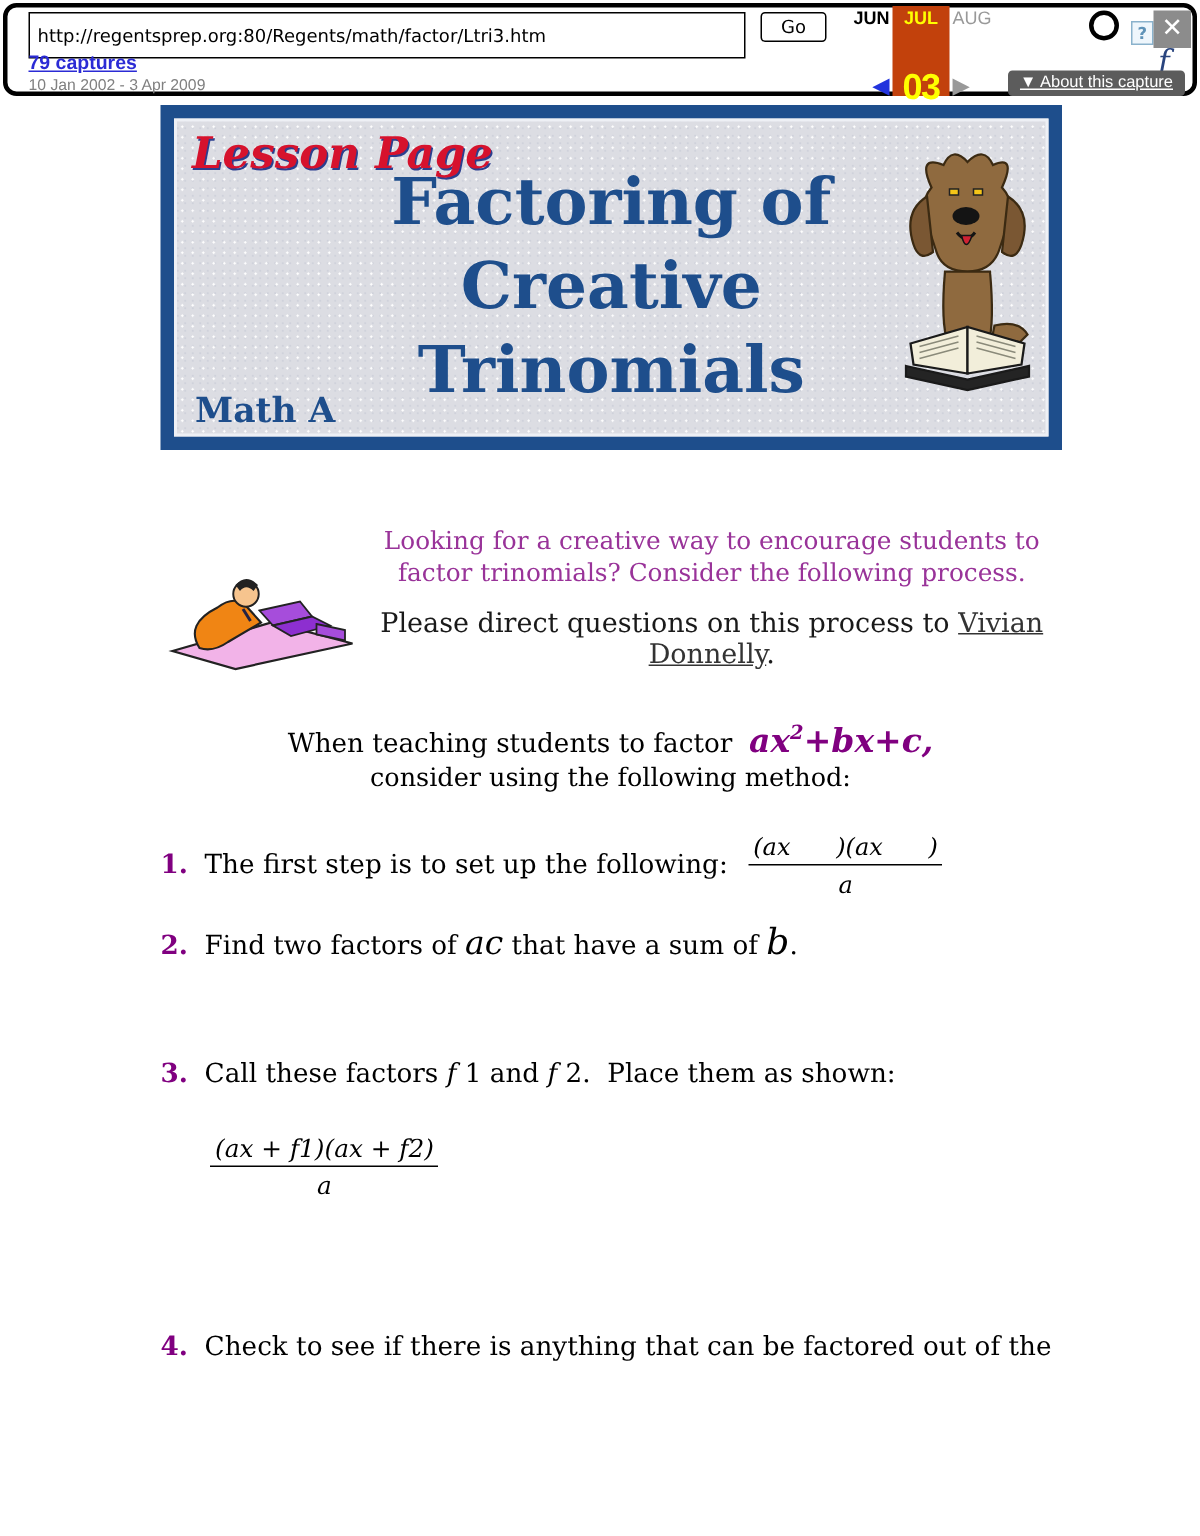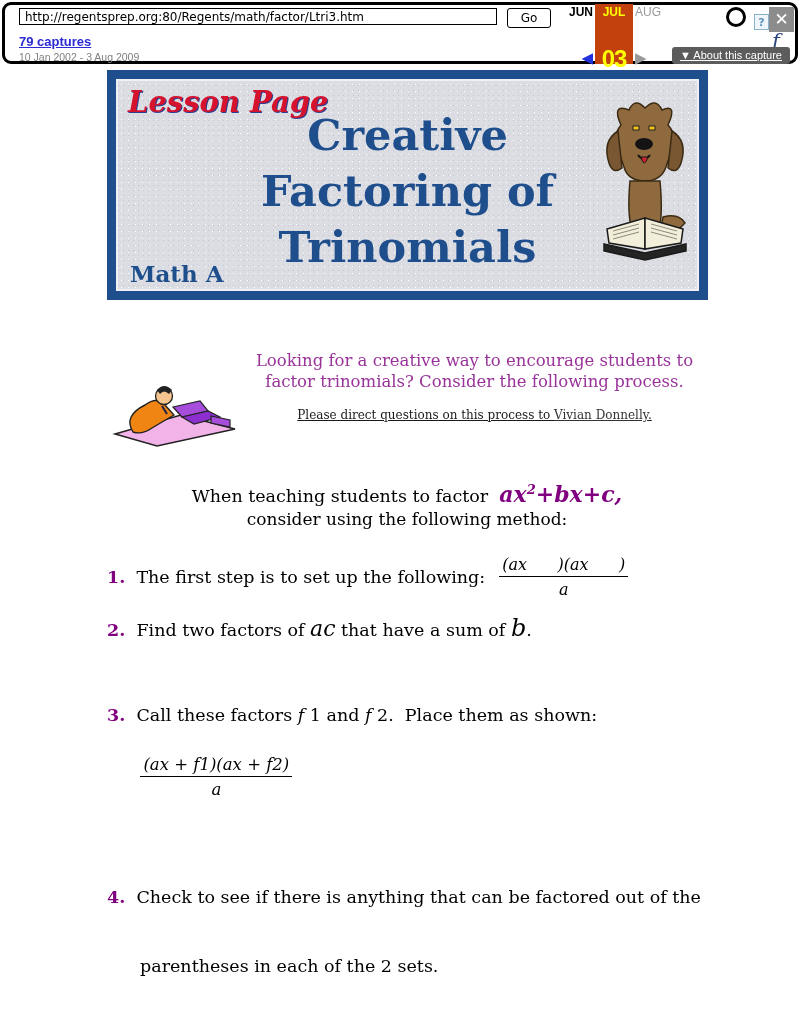--- a/index.html
+++ b/index.html
@@ -2,21 +2,21 @@
 <html><head>
 <meta charset="utf-8">
 <style>
   * { margin:0; padding:0; box-sizing:border-box; }
   html,body { background:#fff; width:800px; }
   body { font-family:"DejaVu Serif", serif; color:#000; }
 
   
   .wb-bar{ position:relative; height:66px; padding:2px; }
   .wb-frame{ position:relative; height:62px; background:#fff; border:3px solid #000; border-radius:9px; font-family:"Liberation Sans","DejaVu Sans",sans-serif; }
-  .wb-url{ position:absolute; left:14px; top:3px; width:478px; height:17px; border:1px solid #000; font:12px "DejaVu Sans",sans-serif; padding:1px 5px; color:#000; background:#fff; }
+  .wb-url{ position:absolute; left:14px; top:3px; width:478px; height:31px; border:1px solid #000; font:12px "DejaVu Sans",sans-serif; padding:1px 5px; color:#000; background:#fff; }
   .wb-go{ position:absolute; left:502px; top:3px; width:44px; height:20px; background:#fff; border:1px solid #000; border-radius:3px; font:12px "DejaVu Sans",sans-serif; text-align:center; line-height:18px; cursor:pointer; }
   .wb-captures{ position:absolute; left:14px; top:29px; font-size:13px; font-weight:bold; color:#2b2bd5; text-decoration:underline; cursor:pointer; }
   .wb-range{ position:absolute; left:14px; top:46px; font-size:10.5px; color:#808080; }
   .wb-datenav{ position:absolute; left:546px; top:-1px; height:58px; display:flex; }
   .wb-col{ display:flex; flex-direction:column; justify-content:space-between; padding:1px 2px; text-align:center;gap:28px; }
   .wb-col.prev{ width:44px; align-items:flex-end; }
   .wb-col.cur{ width:38px; background:#c2410c; color:#ff0; align-items:center; height:60px; }
   .wb-col.next{ width:44px; align-items:flex-start; }
   .wb-month{ font-size:12px; font-weight:bold; line-height:14px; }
   .wb-month.dim, .wb-year.dim{ color:#999; font-weight:normal; }
@@ -40,21 +40,21 @@
   .banner-kicker{ position:absolute; top:4px; left:10px; font:bold italic 29px "DejaVu Serif",serif; color:#d6122d; text-shadow:1px 1px 0 #2b3f8f; }
   .banner-title{ text-align:center; padding-top:26px; font-weight:bold; font-size:43px; line-height:56px; color:#1e4e8c; }
   .banner-course{ position:absolute; left:12px; bottom:2px; font-weight:bold; font-size:23px; color:#1e4e8c; }
   .banner-dog{ position:absolute; right:6px; top:14px; }
 
   
   .content{ width:600px; margin-left:107px; }
   .intro{ display:flex; margin-top:50px; }
   .intro-art{ width:135px; flex:none; padding-top:20px; }
   .intro-text{ flex:1; text-align:center; color:#993399; font-size:16.5px; line-height:21px; }
-  .contact{ margin-top:13px; color:#1a1a1a; font-size:12px;text-decoration:underline; }
+  .contact{ margin-top:13px; color:#1a1a1a; font-size:18px; }
   .contact a{ color:#333; text-decoration:underline; cursor:pointer; }
 
   .lead{ margin-top:26px; text-align:center; font-size:17.5px; line-height:24px; white-space:pre-wrap; }
   .lead-math{ color:#800080; font-weight:bold; font-style:italic; font-size:22px; }
   .lead-math sup{ font-size:13px; }
   .lead2{ text-align:center; font-size:17px; margin-top:1px; }
 
   .steps{ margin-top:24px; font-size:17.5px; line-height:23px; }
   .step{ margin-bottom:16px; white-space:pre-wrap; }
   .step-no{ color:#800080; font-weight:bold; }
@@ -71,21 +71,21 @@
   .step4-l2{ margin-left:33px; }
 </style>
 </head>
 <body>
 
 <div class="wb-bar">
   <div class="wb-frame">
     <input class="wb-url" value="http://regentsprep.org:80/Regents/math/factor/Ltri3.htm" style="">
     <div class="wb-go">Go</div>
     <a class="wb-captures">79 captures</a>
-    <div class="wb-range">10 Jan 2002 - 3 Aug 2009</div>
+    <div class="wb-range">10 Jan 2002 - 3 Apr 2009</div>
 
     <div class="wb-datenav">
       <div class="wb-col prev">
         <span class="wb-month">JUN</span>
         <span class="wb-arrow prev">◀</span>
         <span class="wb-year">2008</span>
       </div>
       <div class="wb-col cur">
         <span class="wb-month">JUL</span>
         <span class="wb-day">03</span>
@@ -103,22 +103,22 @@
     <div class="wb-close">✕</div>
     <div class="wb-fb">f</div>
     <div class="wb-about">▼ About this capture</div>
   </div>
 </div>
 
 <div class="banner">
   <div class="banner-inner">
     <div class="banner-kicker">Lesson Page</div>
     <div class="banner-title">
+      <div>Factoring of</div>
       <div>Creative</div>
-      <div>Factoring of</div>
       <div>Trinomials</div>
     </div>
     <div class="banner-course">Math A</div>
     <svg class="banner-dog" width="92" height="172" viewBox="0 0 92 172">
       <g stroke="#3b2a12" stroke-width="1.5">
         <path d="M22,30 Q12,8 30,15 Q36,2 46,13 Q57,2 63,15 Q79,8 69,30 Q80,42 71,60 L67,72 Q62,86 46,86 Q29,86 25,72 L21,60 Q12,42 22,30 Z" fill="#8f6a3f"></path>
         <path d="M19,36 Q3,46 10,68 Q14,80 23,73 Z" fill="#7a5733"></path>
         <path d="M73,36 Q89,46 82,68 Q78,80 69,73 Z" fill="#7a5733"></path>
         <path d="M31,86 Q28,120 33,134 L60,134 Q64,120 61,86 Z" fill="#8f6a3f"></path>
         <path d="M64,122 Q80,118 86,128 L78,136 Q68,132 62,132 Z" fill="#8f6a3f"></path>
@@ -174,18 +174,17 @@
 
     <div class="step"><span class="step-no">2.</span><span>  Find two factors of </span><span class="bigmath">ac</span><span> that have a sum of </span><span class="bigmath b">b</span><span>.</span></div>
 
     <div class="step">
       <div><span class="step-no">3.</span><span>  Call these factors </span><span class="fmath">f </span><span>1 and </span><span class="fmath">f </span><span>2.  Place them as shown:</span></div>
       <span class="frac f3"><span class="num">(ax + f1)(ax + f2)</span><span class="den">a</span></span>
     </div>
 
     <div class="step">
       <div><span class="step-no">4.</span><span>  Check to see if there is anything that can be factored out of the</span></div>
-      <div class="step4-l2">parentheses in each of the 2 sets.</div>
     </div>
 
   </div>
 
 </div>
 
 </body></html>

